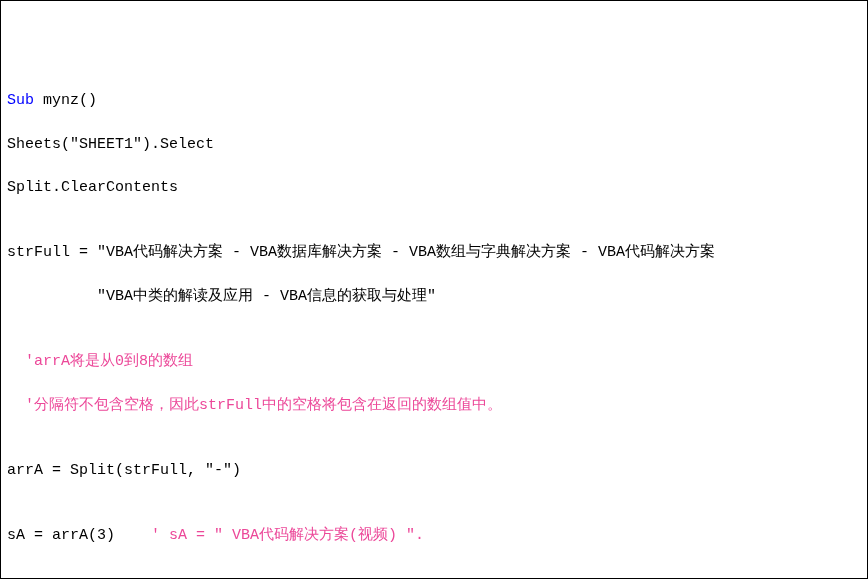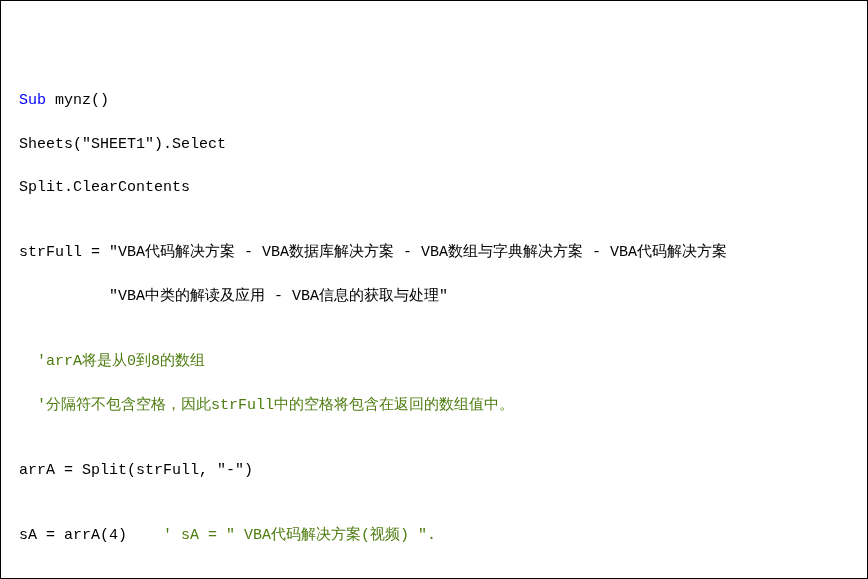--- a/index.html
+++ b/index.html
@@ -14,44 +14,43 @@
       background: #ffffff;
       border: 1px solid #000000;
       width: 868px;
       height: 579px;
       overflow: hidden;
       padding: 2px 6px;
       white-space: pre;
     }
     .code-line {
       display: block;
-      margin-left: 12px;
     }
     .kw { color: #0000ff; }
-    .comment { color: #4d7c0f; }
+    .comment { color: #ec4899; }
     .plain { color: #000000; }
   </style>
 </head>
 <body>
 
 
 
 <span class="code-line"><span class="kw">Sub </span><span class="plain">mynz()</span></span>
 <span class="code-line plain">Sheets("SHEET1").Select</span>
 <span class="code-line plain">Split.ClearContents</span>
 <span class="code-line plain"></span>
 <span class="code-line plain">strFull = "VBA代码解决方案 - VBA数据库解决方案 - VBA数组与字典解决方案 - VBA代码解决方案</span>
 <span class="code-line plain">          "VBA中类的解读及应用 - VBA信息的获取与处理"</span>
 <span class="code-line plain"></span>
 <span class="code-line comment">  'arrA将是从0到8的数组</span>
 <span class="code-line comment">  '分隔符不包含空格，因此strFull中的空格将包含在返回的数组值中。</span>
 <span class="code-line plain"></span>
 <span class="code-line plain">arrA = Split(strFull, "-")</span>
 <span class="code-line plain"></span>
-<span class="code-line"><span class="plain">sA = arrA(4)   </span><span class="comment"> ' sA = " VBA代码解决方案(视频) ".</span></span>
+<span class="code-line"><span class="plain">sA = arrA(3)   </span><span class="comment"> ' sA = " VBA代码解决方案(视频) ".</span></span>
 <span class="code-line plain"></span>
 
 <span class="code-line plain"></span>
 
 <span class="code-line plain"></span>
 
 <span class="code-line plain"></span>
 
 <span class="code-line plain"></span>
 

